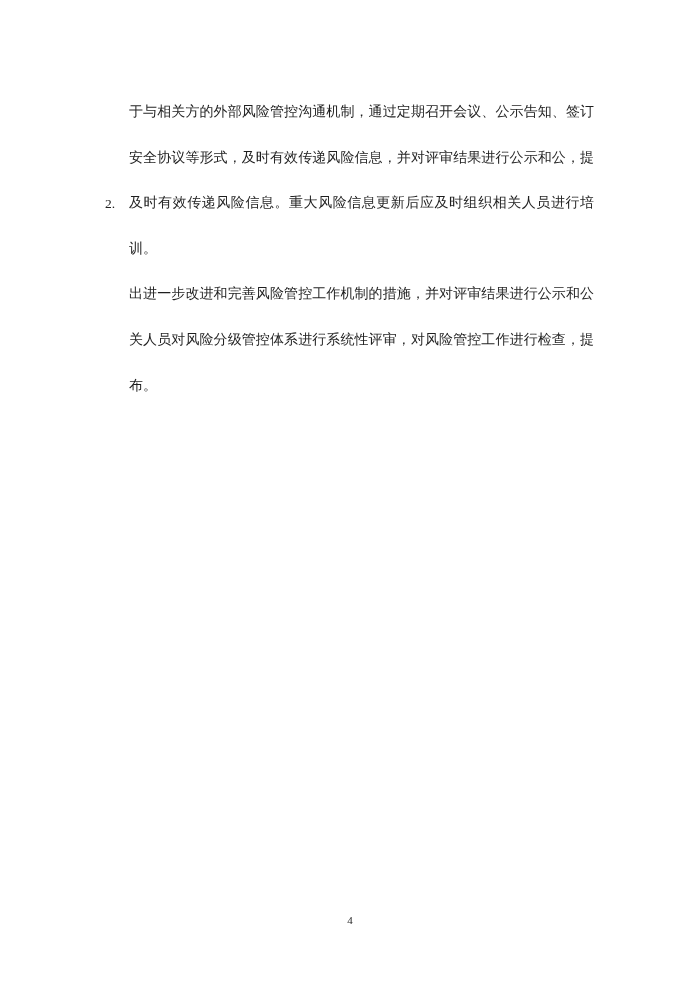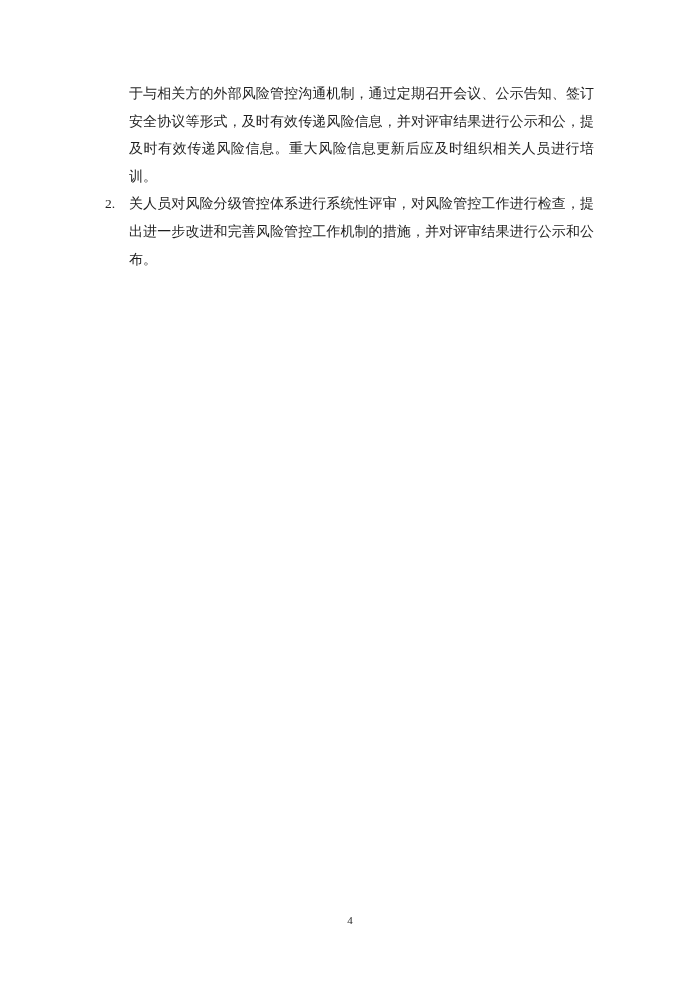--- a/index.html
+++ b/index.html
@@ -21,20 +21,21 @@
     width: 465px;
     font-size: 14px;
     line-height: 27.6px;
   }
   .line {
     text-align: justify;
     text-align-last: justify;
     text-justify: inter-character;
     height: 27.6px;
     overflow: hidden;
+    margin-top: 18px;
   }
   .line.last {
     text-align: left;
     text-align-last: left;
   }
   .list-marker {
     position: absolute;
     left: 105px; top: 190px;
     font-size: 13.5px;
     line-height: 27.6px;
@@ -58,22 +59,22 @@
   <div class="textblock">
 
     <div>
       <div class="line">于与相关方的外部风险管控沟通机制，通过定期召开会议、公示告知、签订</div>
       <div class="line">安全协议等形式，及时有效传递风险信息，并对评审结果进行公示和公，提</div>
       <div class="line">及时有效传递风险信息。重大风险信息更新后应及时组织相关人员进行培</div>
       <div class="line last">训。</div>
     </div>
 
     <div>
+      <div class="line">出进一步改进和完善风险管控工作机制的措施，并对评审结果进行公示和公</div>
       <div class="line">关人员对风险分级管控体系进行系统性评审，对风险管控工作进行检查，提</div>
-      <div class="line">出进一步改进和完善风险管控工作机制的措施，并对评审结果进行公示和公</div>
       <div class="line last">布。</div>
     </div>
 
   </div>
 
   <div class="page-number">4</div>
 
 </div>
 
 </body></html>

